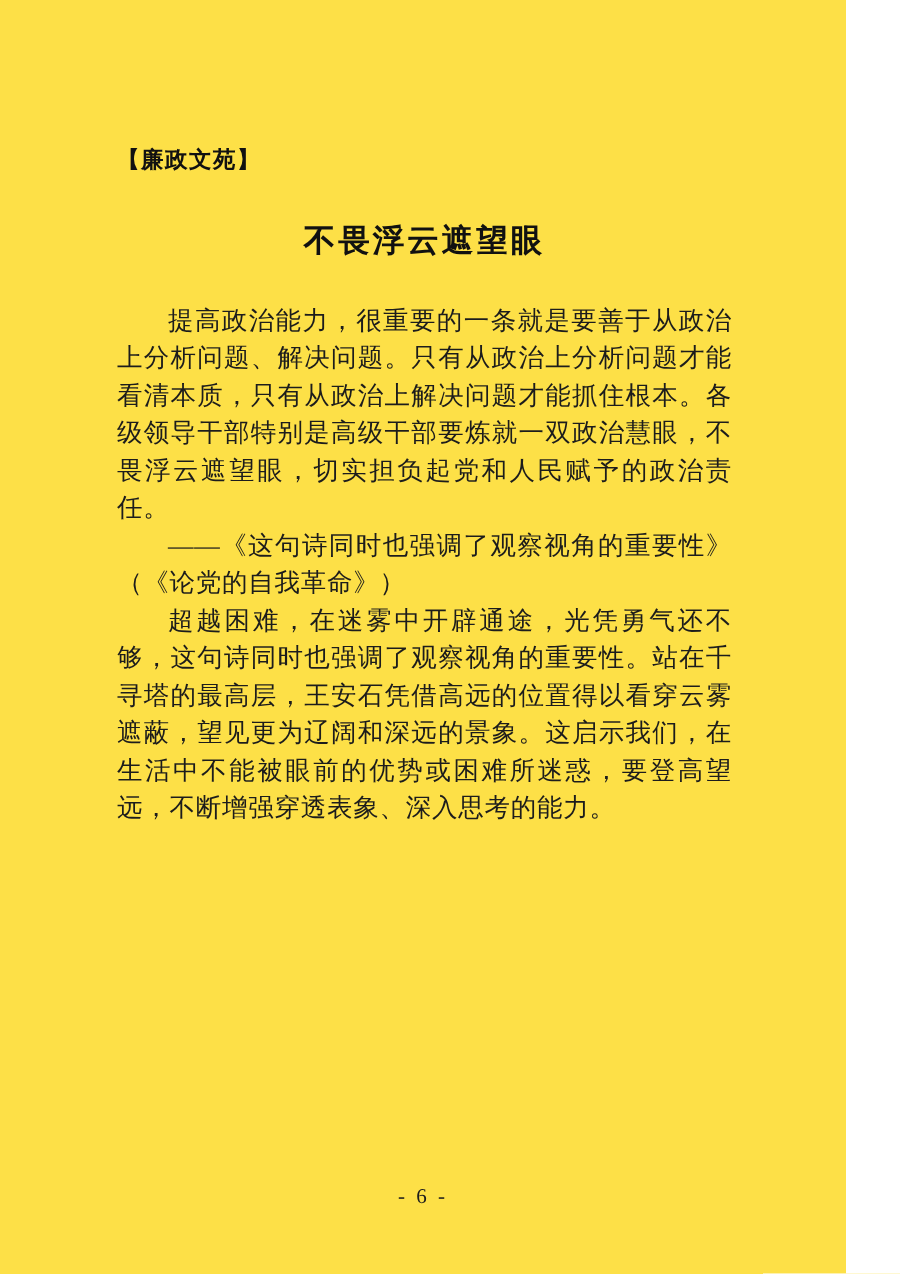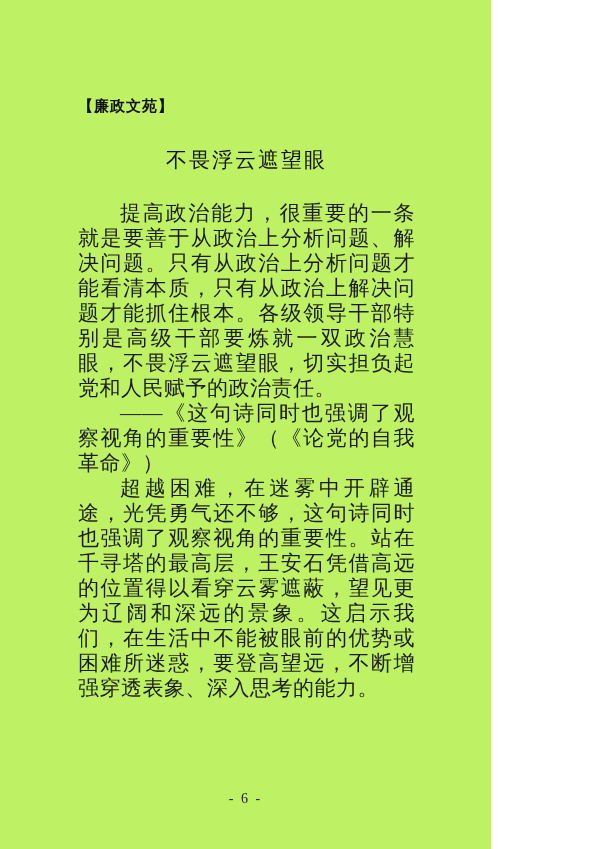--- a/index.html
+++ b/index.html
@@ -2,52 +2,52 @@
 <html><head>
 <meta charset="utf-8">
 <style>
   html, body {
     margin: 0;
     padding: 0;
     background: #ffffff;
   }
   .page {
     position: relative;
-    width: 491px;
+    width: 564px;
     height: 849px;
-    background: #bef264;
+    background: #fde047;
     overflow: hidden;
     font-family: "Liberation Serif", "DejaVu Serif", serif;
     color: #1c1c1c;
     box-sizing: border-box;
   }
   .content {
     padding: 97px 76px 0 78px;
   }
   .section-header {
     font-size: 15px;
     font-weight: bold;
     letter-spacing: 1px;
     color: #111111;
   }
   .doc-title {
     margin-top: 30px;
     text-align: center;
     font-size: 21px;
-    font-weight: 400;
+    font-weight: 700;
     letter-spacing: 2px;
     color: #111111;
   }
   .body-block {
     margin-top: 27px;
   }
   .para {
     margin: 0;
     text-indent: 2em;
-    font-size: 21px;
+    font-size: 17px;
     line-height: 25px;
     text-align: justify;
     text-justify: inter-character;
     letter-spacing: 0.5px;
     color: #1c1c1c;
     word-break: break-all;
     font-family: Liberation Serif, serif;
   }
   .footer {
     position: absolute;

